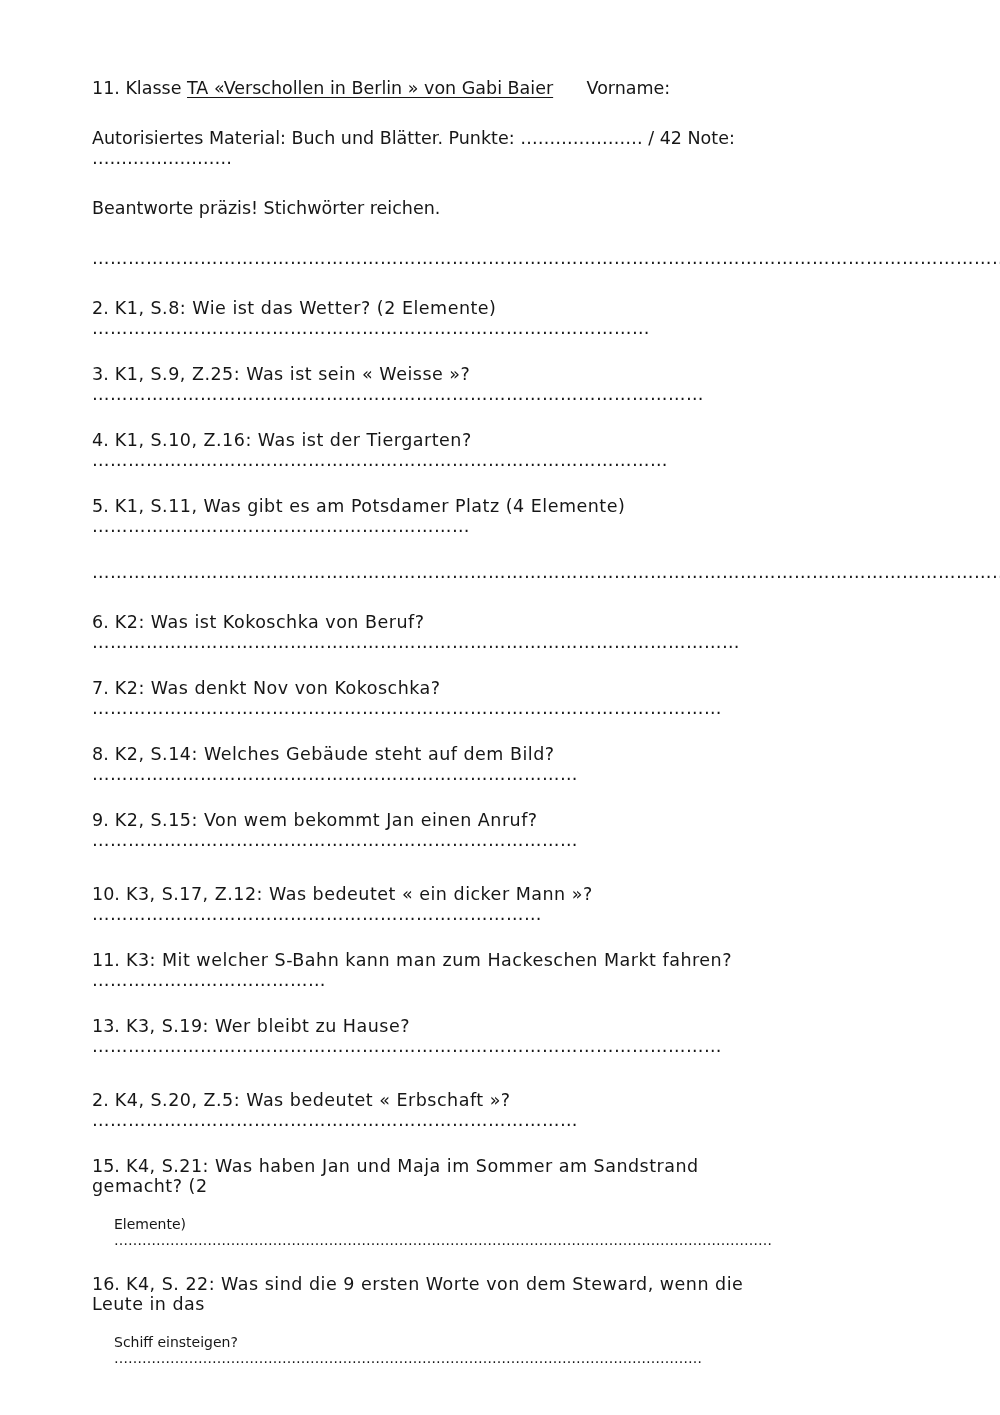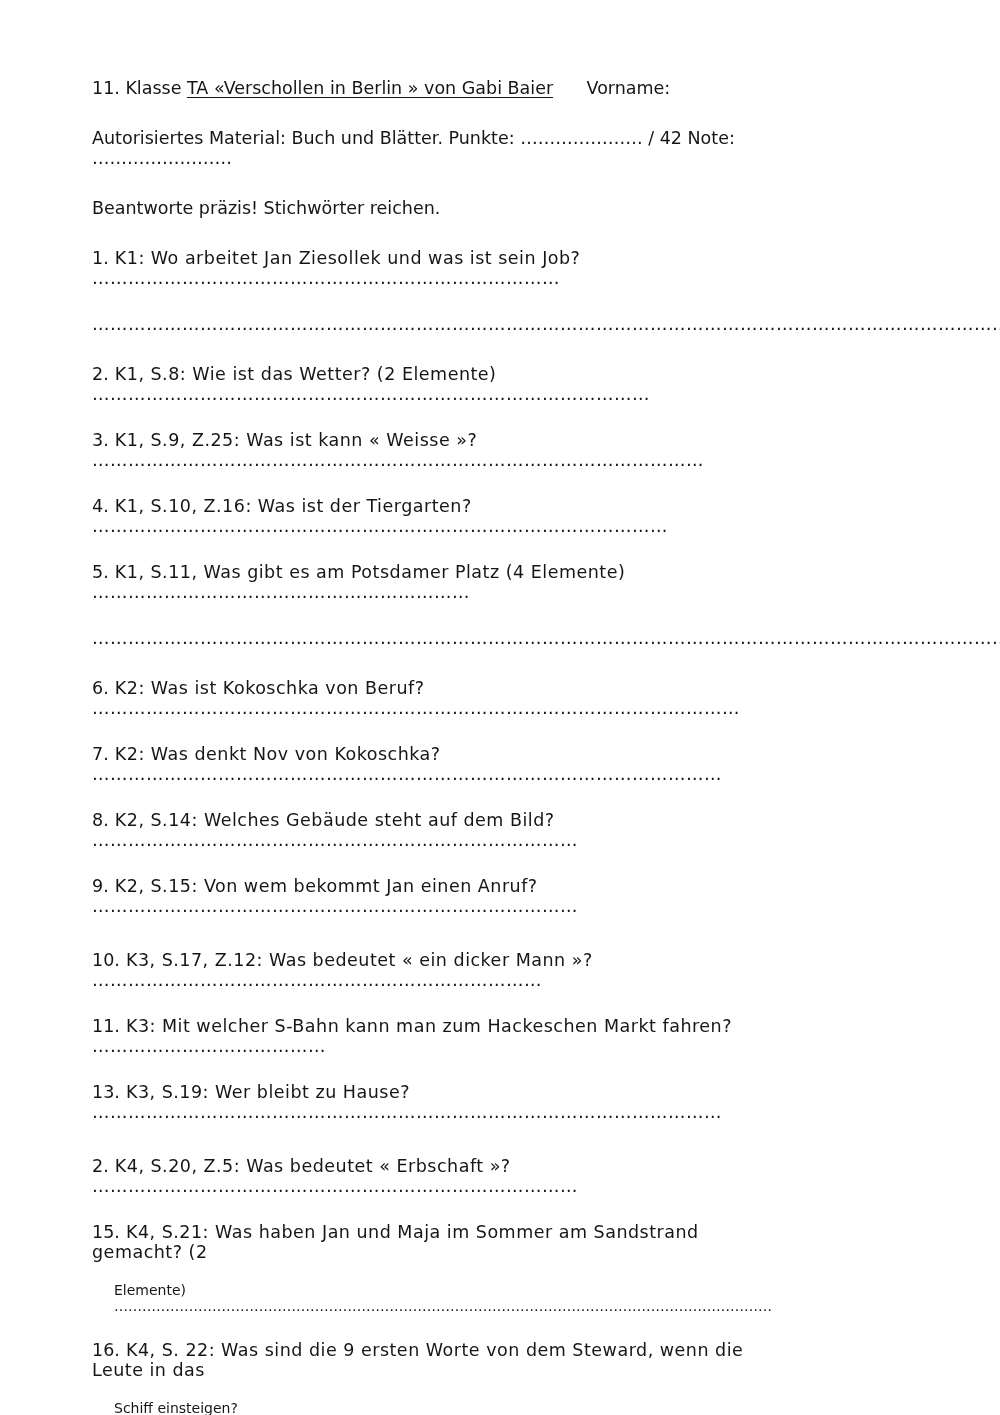--- a/index.html
+++ b/index.html
@@ -62,31 +62,28 @@
 <div class="page">
 
   <div class="header-line">
     <span>11. Klasse </span><span class="underline-title">TA «Verschollen in Berlin » von Gabi Baier</span><span>&nbsp;&nbsp;&nbsp;&nbsp;&nbsp;&nbsp;</span><span>Vorname:</span>
   </div>
 
   <div class="header-line">Autorisiertes Material: Buch und Blätter. Punkte: ………………… / 42 Note: ……………………</div>
 
   <div class="header-line">Beantworte präzis! Stichwörter reichen.</div>
 
-  <div class="row">
-    <span class="q">1.</span><span class="q dots"> K1: Wo arbeitet Jan Ziesollek und was ist sein Job? ……………………………………………………………………</span>
-  </div>
   <div class="dots-only">…………………………………………………………………………………………………………………………………………………………………………</div>
 
   <div class="row">
     <span class="q">2.</span><span class="q dots"> K1, S.8: Wie ist das Wetter? (2 Elemente) …………………………………………………………………………………</span>
   </div>
 
   <div class="row">
-    <span class="q">3.</span><span class="q dots"> K1, S.9, Z.25: Was ist kann « Weisse »? …………………………………………………………………………………………</span>
+    <span class="q">3.</span><span class="q dots"> K1, S.9, Z.25: Was ist sein « Weisse »? …………………………………………………………………………………………</span>
   </div>
 
   <div class="row">
     <span class="q">4.</span><span class="q dots"> K1, S.10, Z.16: Was ist der Tiergarten? ……………………………………………………………………………………</span>
   </div>
 
   <div class="row">
     <span class="q">5.</span><span class="q dots"> K1, S.11, Was gibt es am Potsdamer Platz (4 Elemente) ………………………………………………………</span>
   </div>
   <div class="dots-only gap-md">…………………………………………………………………………………………………………………………………………………………………………</div>

